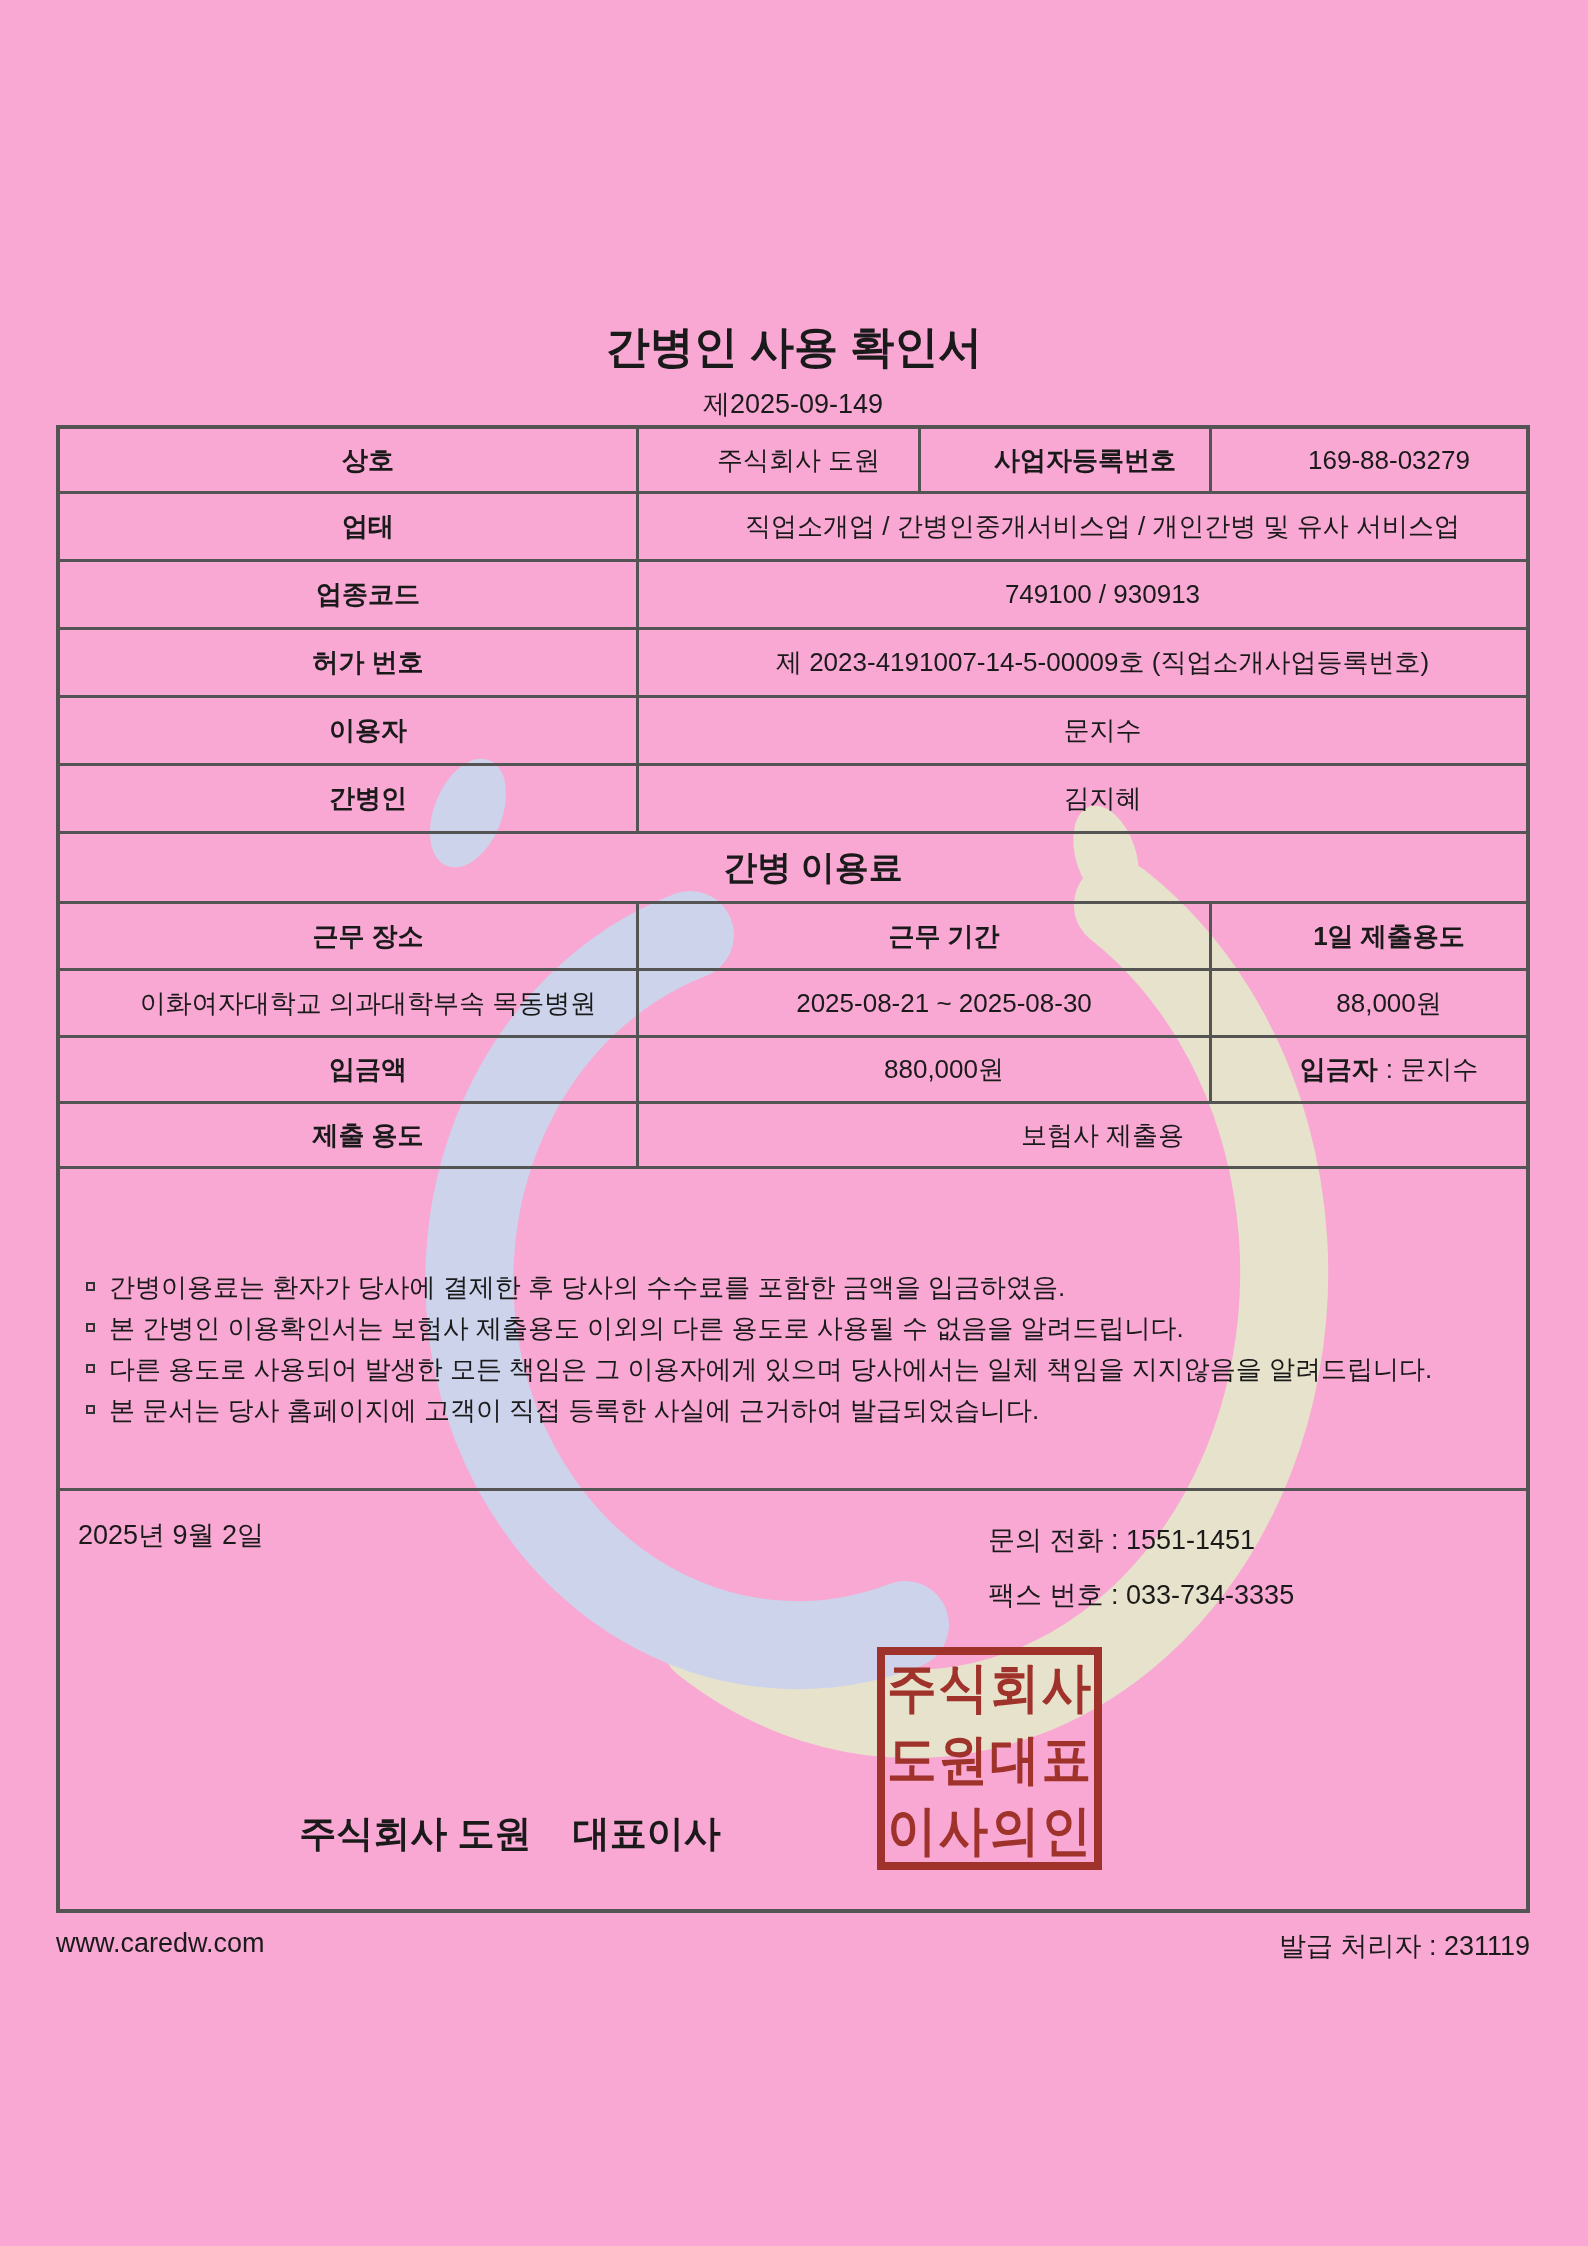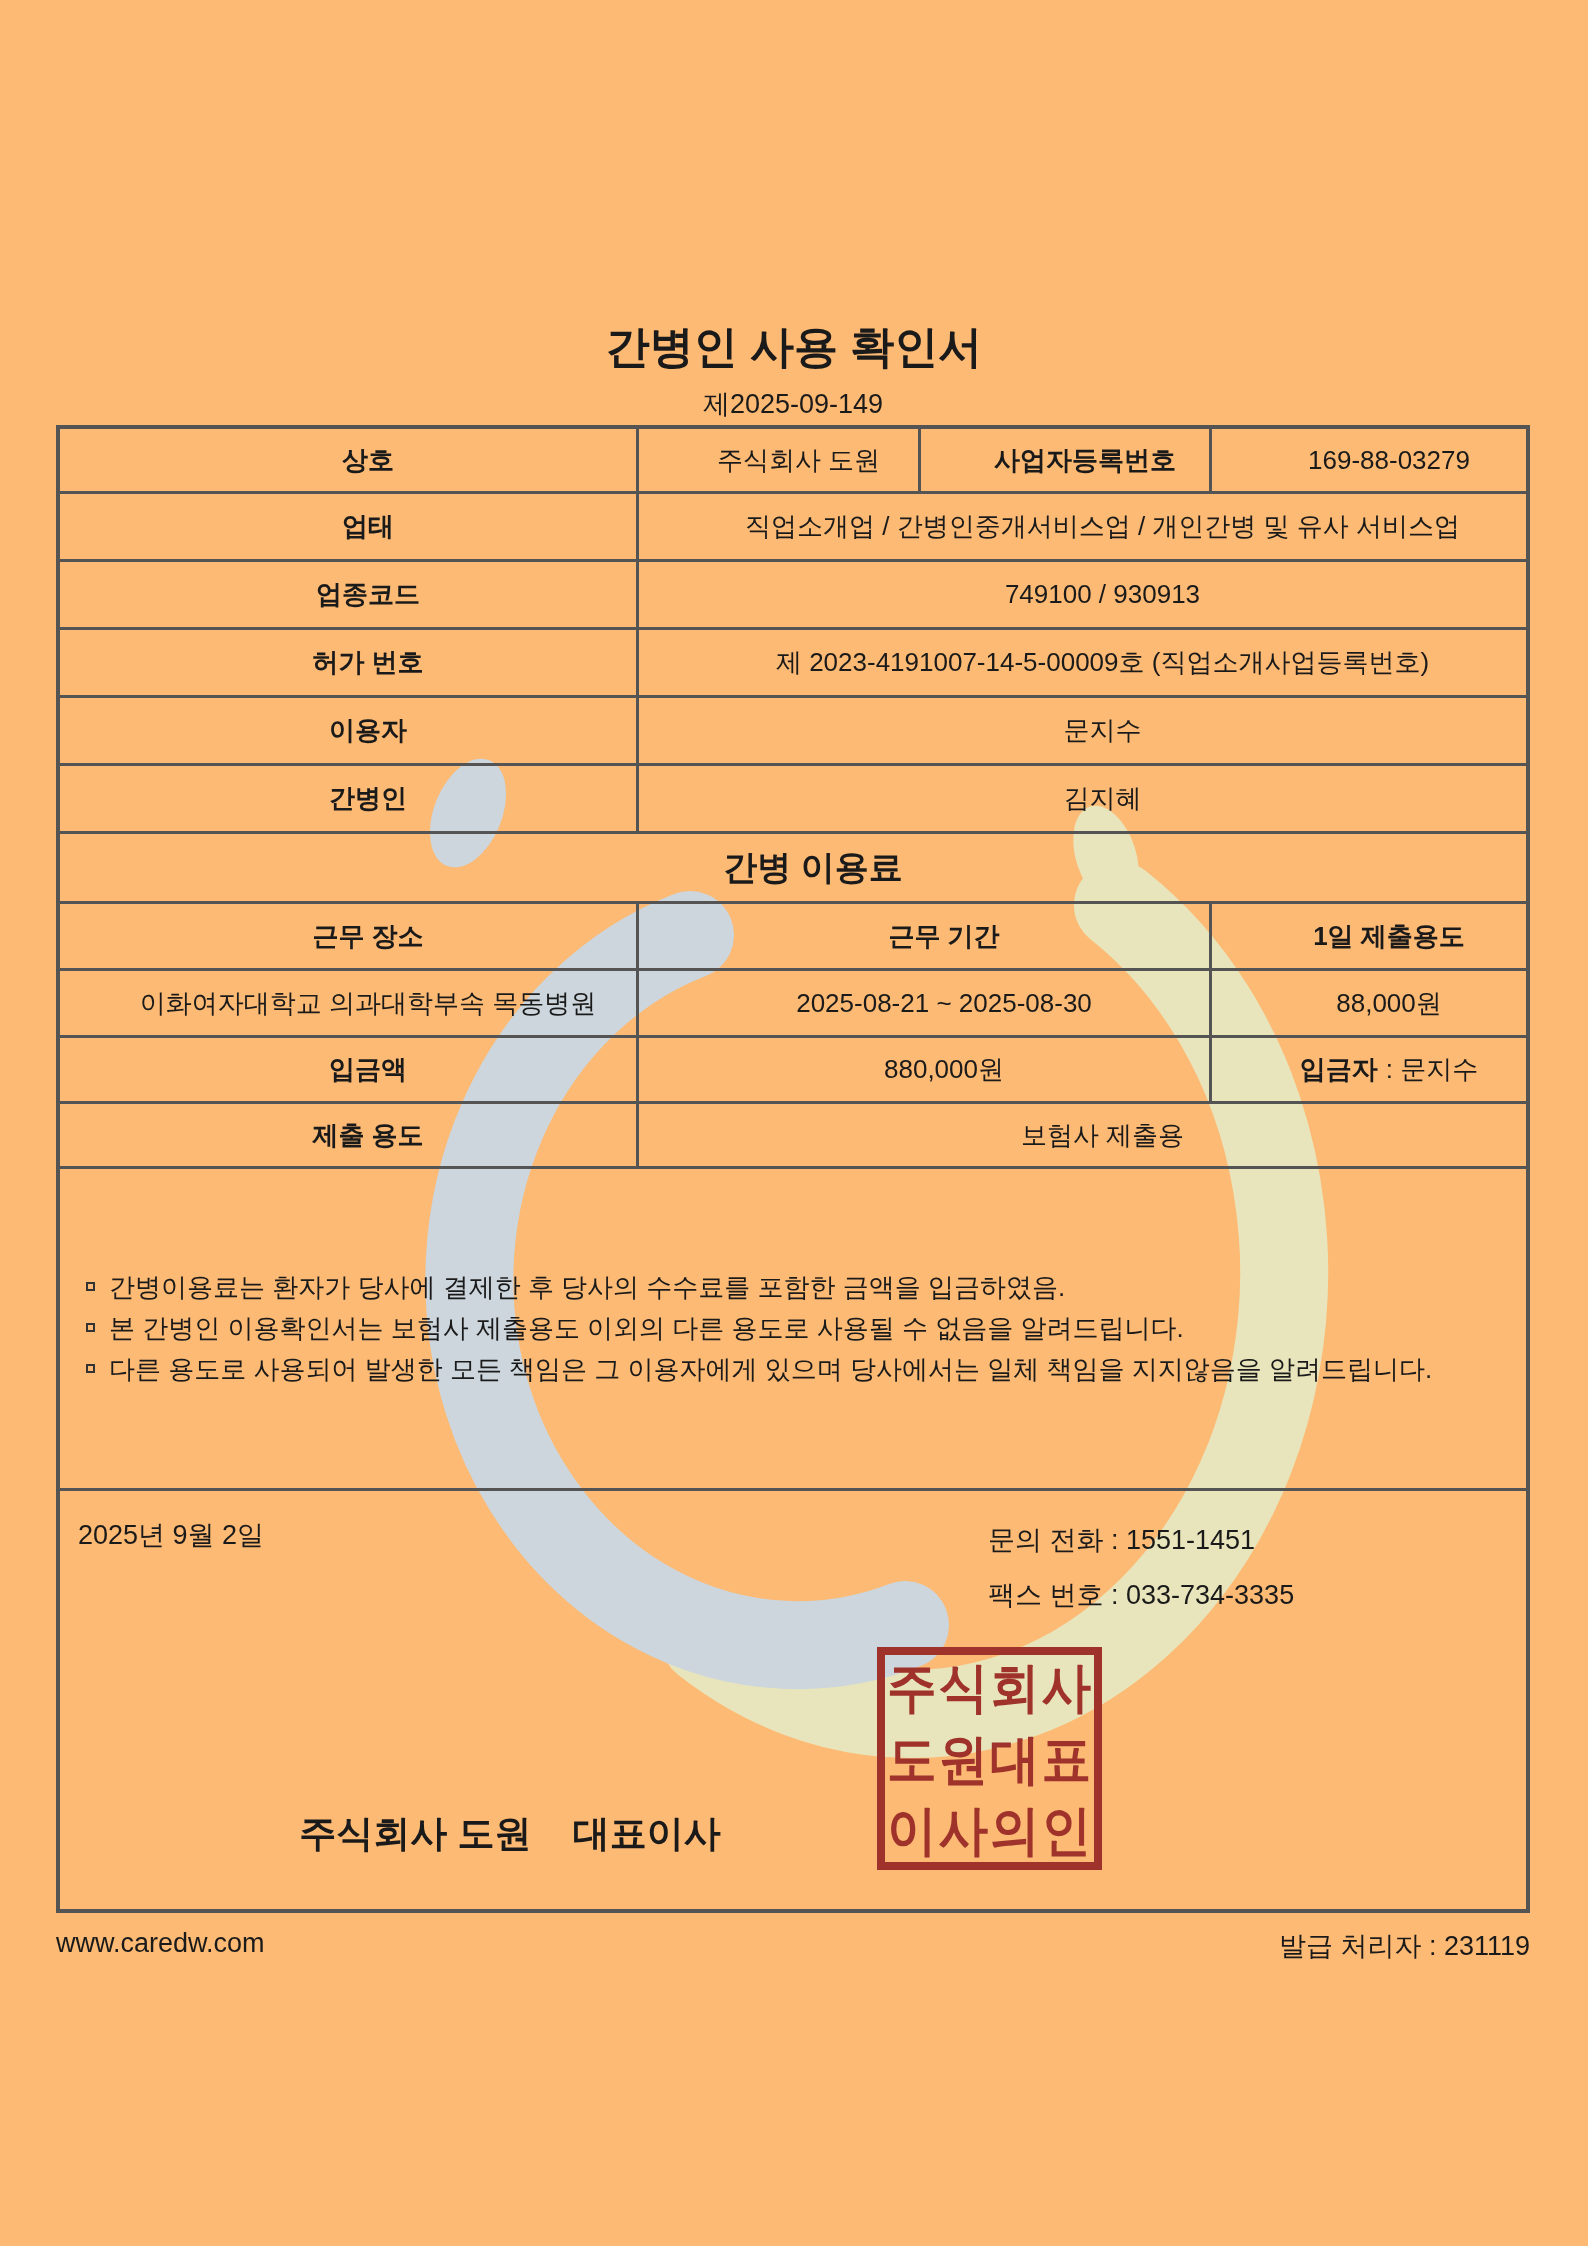--- a/index.html
+++ b/index.html
@@ -1,19 +1,19 @@
 <!DOCTYPE html>
 <html><head>
 <meta charset="utf-8">
 <style>
   html,body{margin:0;padding:0;background:#fff;}
   .page{
     position:relative;
     width:1588px;height:2246px;
-    background:#fdba74;
+    background:#f9a8d4;
     font-family:"Liberation Sans","DejaVu Sans",sans-serif;
     color:#1a1a1a;
     overflow:hidden;
   }
   .watermark{position:absolute;left:0;top:0;z-index:0;}
   .doc-title{
     position:absolute;left:0;top:318px;width:100%;
     text-align:center;font-size:44px;font-weight:bold;z-index:2;
   }
   .doc-number{
@@ -166,20 +166,24 @@
         <span>간병이용료는 환자가 당사에 결제한 후 당사의 수수료를 포함한 금액을 입금하였음.</span>
       </div>
       <div class="note-line">
         <span class="note-bullet"></span>
         <span>본 간병인 이용확인서는 보험사 제출용도 이외의 다른 용도로 사용될 수 없음을 알려드립니다.</span>
       </div>
       <div class="note-line">
         <span class="note-bullet"></span>
         <span>다른 용도로 사용되어 발생한 모든 책임은 그 이용자에게 있으며 당사에서는 일체 책임을 지지않음을 알려드립니다.</span>
       </div>
+      <div class="note-line">
+        <span class="note-bullet"></span>
+        <span>본 문서는 당사 홈페이지에 고객이 직접 등록한 사실에 근거하여 발급되었습니다.</span>
+      </div>
     </div>
 
     <div class="bottom-area">
       <div class="issue-date">2025년 9월 2일</div>
       <div class="contact-block">
         <div>문의 전화 : 1551-1451</div>
         <div>팩스 번호 : 033-734-3335</div>
       </div>
       <div class="company-line">주식회사 도원    대표이사</div>
     </div>

